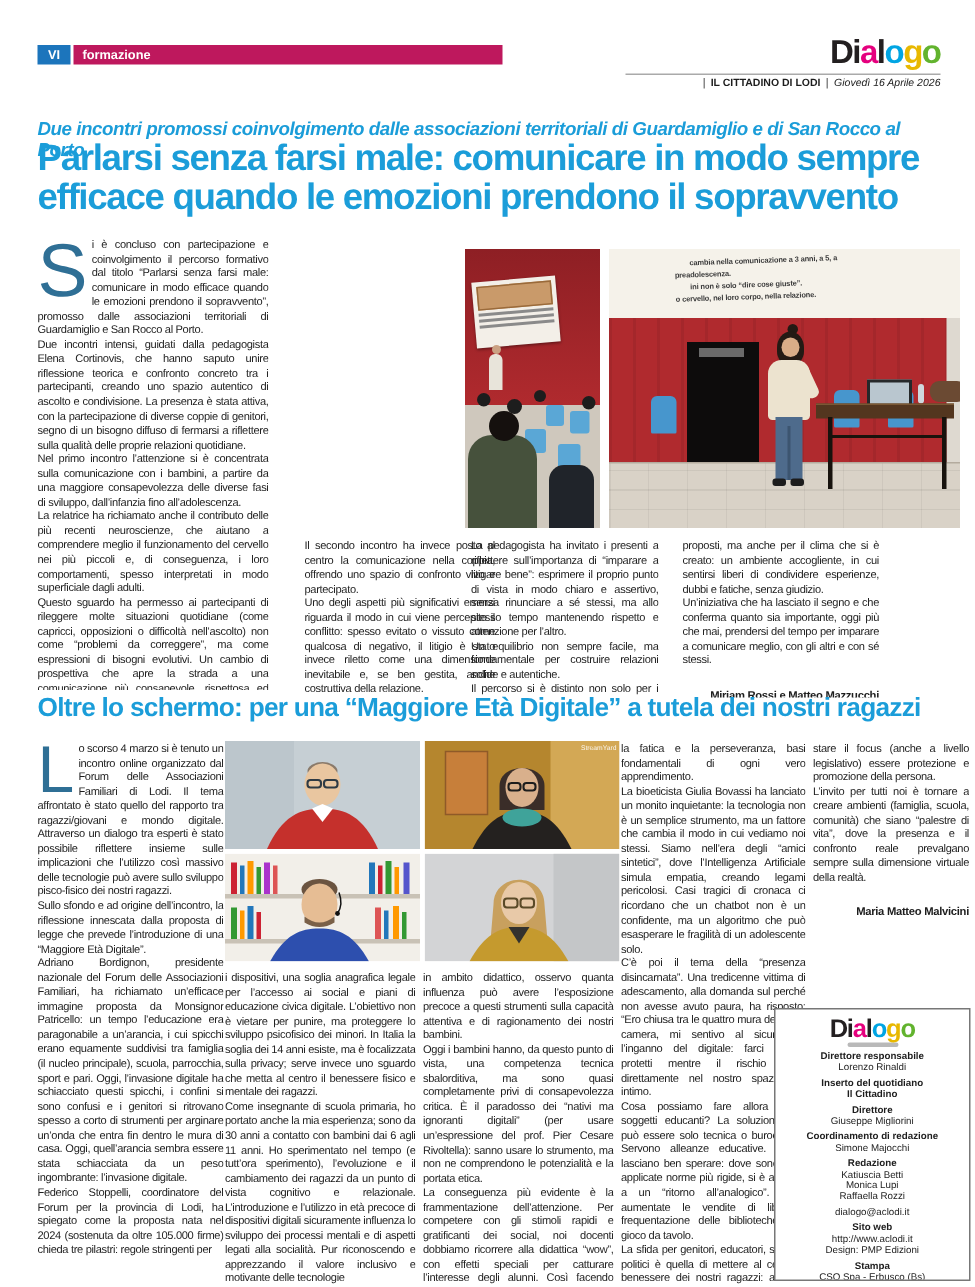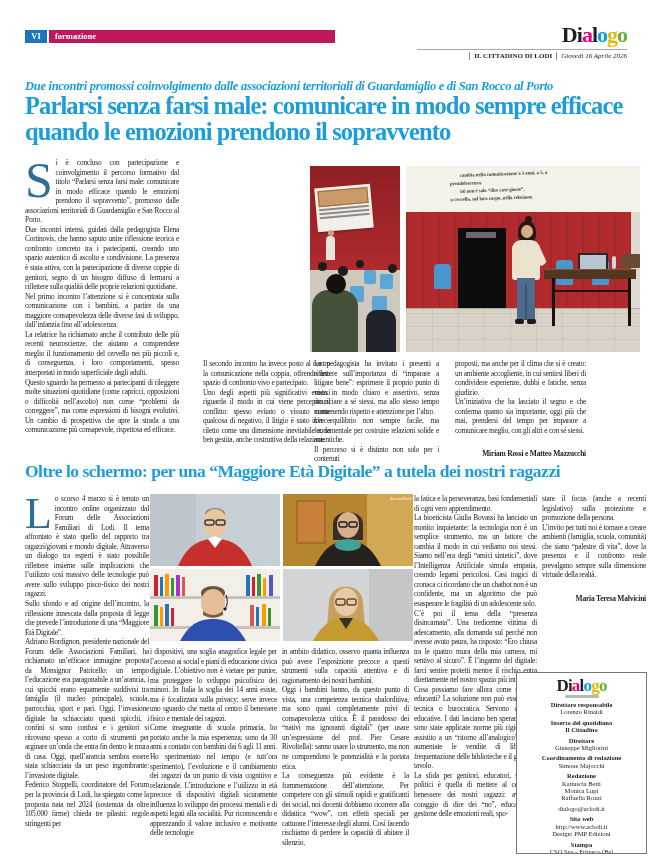--- a/index.html
+++ b/index.html
@@ -1,17 +1,17 @@
 <!DOCTYPE html>
 <html lang="it"><head>
 <meta charset="utf-8">
 <style>
   html,body{margin:0;padding:0;background:#fff;}
   .page{position:relative;width:650px;height:858px;background:#fff;overflow:hidden;
-        font-family:Liberation Serif, serif;color:#1d1d1d;}
+        font-family:Liberation Sans, sans-serif;color:#1d1d1d;}
   
   .pageno{position:absolute;left:25px;top:30px;width:22px;height:13px;background:#1c75bc;
           color:#fff;font-size:8.5px;font-weight:bold;text-align:center;line-height:13px;}
   .secbar{position:absolute;left:49px;top:30px;width:286px;height:13px;background:#be185d;
           color:#fff;font-size:8.5px;font-weight:bold;line-height:13px;padding-left:6px;box-sizing:border-box;}
   .masthead{position:absolute;right:23px;top:22px;font-size:22px;font-weight:bold;letter-spacing:-1px;}
   .masthead span,.cl-logo span{display:inline-block;}
   .mK{color:#231f20}.mA{color:#e5007e}.mO1{color:#00a5e3}.mG{color:#e8b800}.mO2{color:#62b32e}
   .creditline{position:absolute;right:23px;top:49px;width:210px;border-top:1px solid #aaa;
               text-align:right;padding-top:2px;font-size:7px;white-space:nowrap;}
@@ -298,23 +298,23 @@
 La conseguenza più evidente è la frammentazione dell’attenzione. Per competere con gli stimoli rapidi e gratificanti dei social, noi docenti dobbiamo ricorrere alla didattica “wow”, con effetti speciali per catturare l’interesse degli alunni. Così facendo rischiamo di perdere la capacità di abitare il silenzio,</span>
   </div>
   <div class="col a2c4">
     <span class="txt">la fatica e la perseveranza, basi fondamentali di ogni vero apprendimento.
 La bioeticista Giulia Bovassi ha lanciato un monito inquietante: la tecnologia non è un semplice strumento, ma un fattore che cambia il modo in cui vediamo noi stessi. Siamo nell’era degli “amici sintetici”, dove l’Intelligenza Artificiale simula empatia, creando legami pericolosi. Casi tragici di cronaca ci ricordano che un chatbot non è un confidente, ma un algoritmo che può esasperare le fragilità di un adolescente solo.
 C’è poi il tema della “presenza disincarnata”. Una tredicenne vittima di adescamento, alla domanda sul perché non avesse avuto paura, ha risposto: “Ero chiusa tra le quattro mura della mia camera, mi sentivo al sicuro”. È l’inganno del digitale: farci sentire protetti mentre il rischio entra direttamente nel nostro spazio più intimo.
 Cosa possiamo fare allora come soggetti educanti? La soluzione non può essere solo tecnica o burocratica. Servono alleanze educative. I dati lasciano ben sperare: dove sono state applicate norme più rigide, si è assistito a un “ritorno all’analogico”. Sono aumentate le vendite di libri, la frequentazione delle biblioteche e il gioco da tavolo.
 La sfida per genitori, educatori, soggetti politici è quella di mettere al centro il benessere dei nostri ragazzi: avere il coraggio di dire dei “no”, educare alla gestione delle emozioni reali, spo-</span>
   </div>
   <div class="col a2c5">
-    <span class="txt">stare il focus (anche a recenti legislativo) sulla protezione e promozione della persona.
+    <span class="txt">stare il focus (anche a livello legislativo) essere protezione e promozione della persona.
 L’invito per tutti noi è tornare a creare ambienti (famiglia, scuola, comunità) che siano “palestre di vita”, dove la presenza e il confronto reale prevalgano sempre sulla dimensione virtuale della realtà.</span>
-    <div class="byline">Maria Teresa Malvicini</div>
+    <div class="byline">Maria Matteo Malvicini</div>
   </div>
 
   <div class="colophon">
     <div class="cl-logo">
       <span class="mK">D</span><span class="mK">i</span><span class="mA">a</span><span class="mK">l</span><span class="mO1">o</span><span class="mG">g</span><span class="mO2">o</span>
     </div>
     <div class="cl-swoosh"></div>
     <div class="cl-sec">
       <div class="cl-label">Direttore responsabile</div>
       <div class="cl-line">Lorenzo Rinaldi</div>

